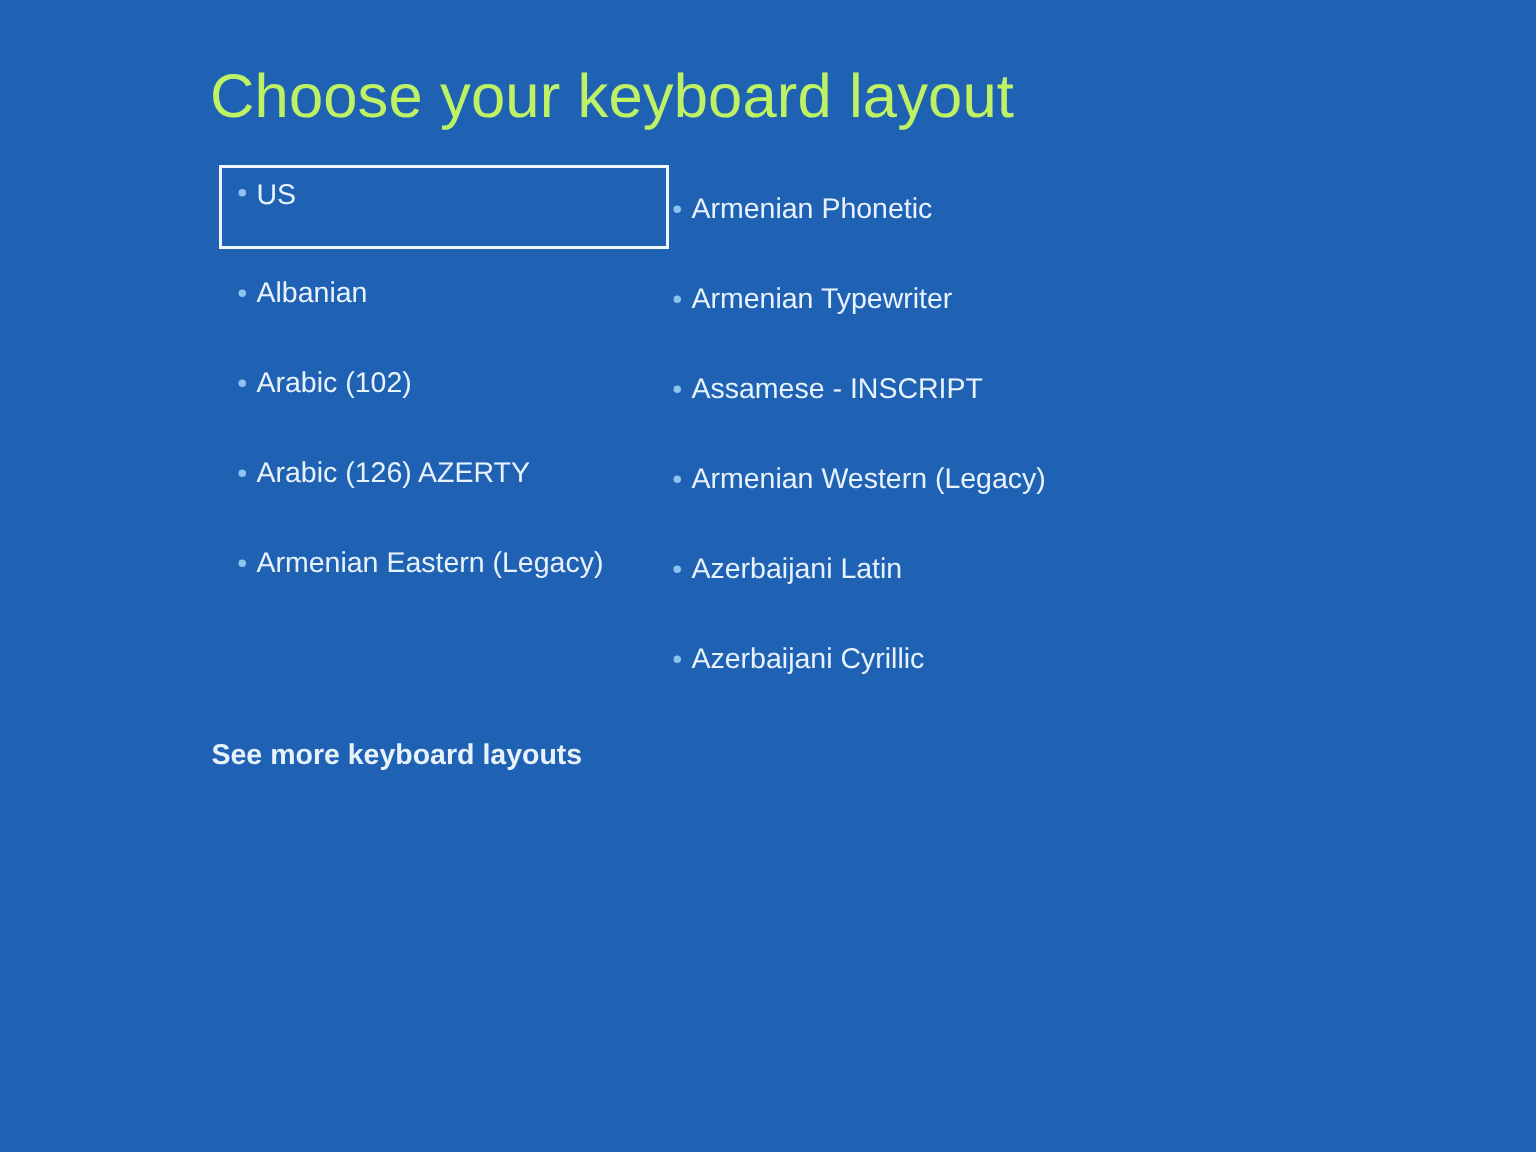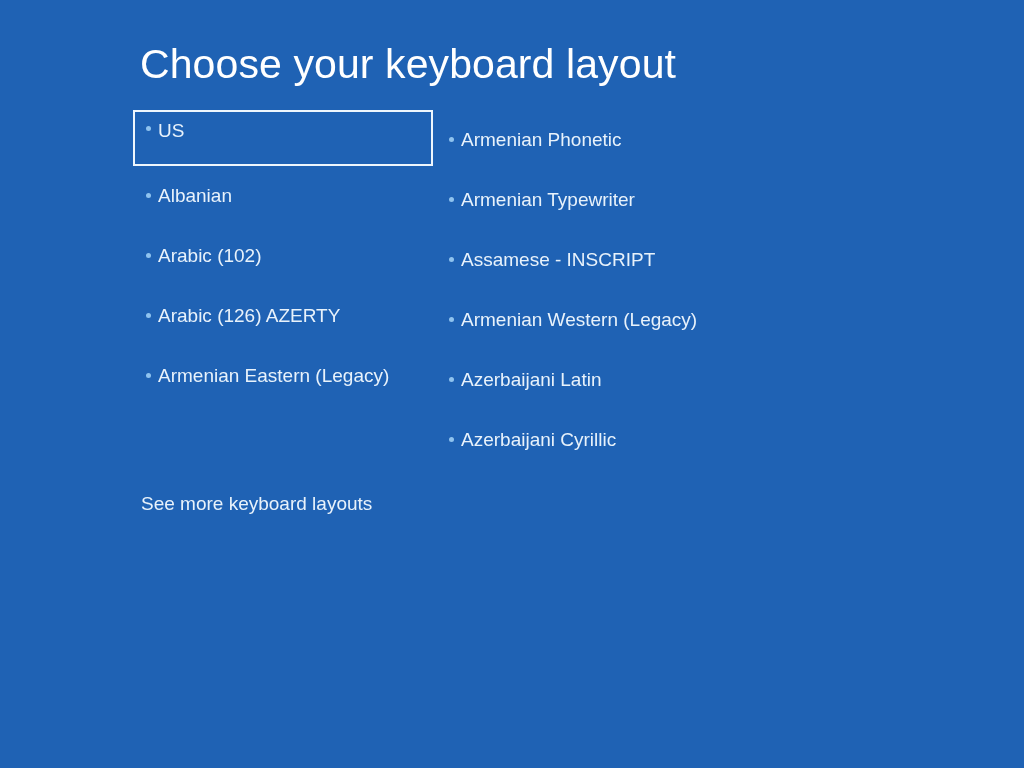--- a/index.html
+++ b/index.html
@@ -23,38 +23,38 @@
   }
 
   
   #page-title {
     position: absolute;
     left: 140px;
     top: 38px;
     font-size: 41px;
     font-weight: 300;
     letter-spacing: 0.1px;
-    color: #ffffff;
+    color: #bef264;
     white-space: nowrap;
     line-height: 52px;
   }
 
   
   #layout-columns {
     position: absolute;
     left: 0;
     top: 110px;
     width: 1024px;
   }
 
   .column {
     position: absolute;
     top: 0;
   }
-  #column-left  { left: 133px; width: 300px; }
+  #column-left  { left: 146px; width: 300px; }
   #column-right { left: 444px; width: 330px; }
 
   
   .layout-item {
     position: relative;
     height: 60px;
     display: flex;
     align-items: center;
     box-sizing: border-box;
     padding-left: 12px;
@@ -94,21 +94,21 @@
     white-space: nowrap;
     line-height: 24px;
   }
 
   
   #see-more-link {
     position: absolute;
     left: 141px;
     top: 492px;
     font-size: 19px;
-    font-weight: 400;
+    font-weight: 700;
     color: #e8f2fb;
     white-space: nowrap;
     line-height: 24px;
     cursor: default;
   }
 </style>
 </head>
 <body>
 
 <div id="screen">

